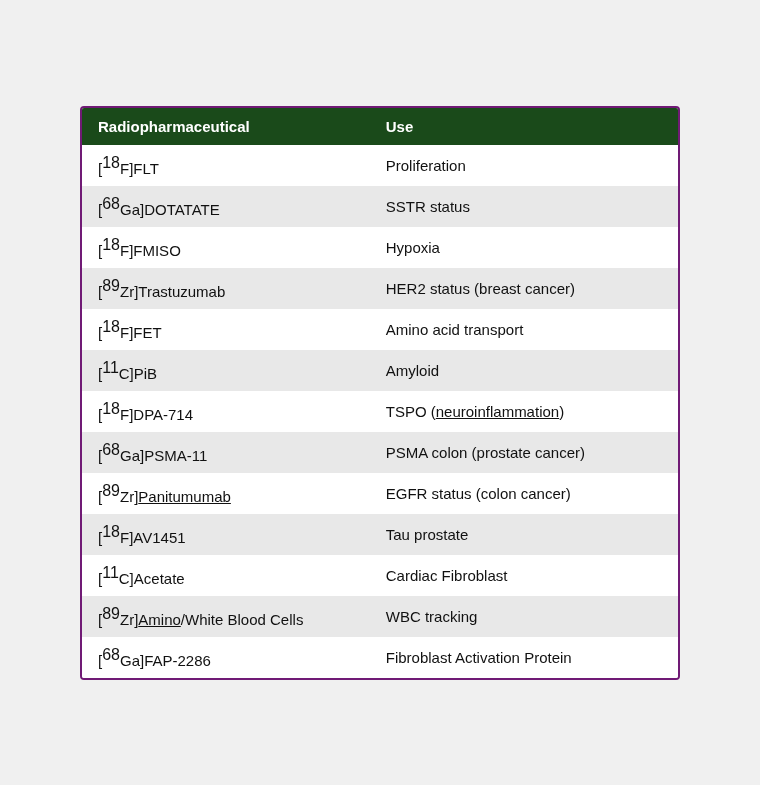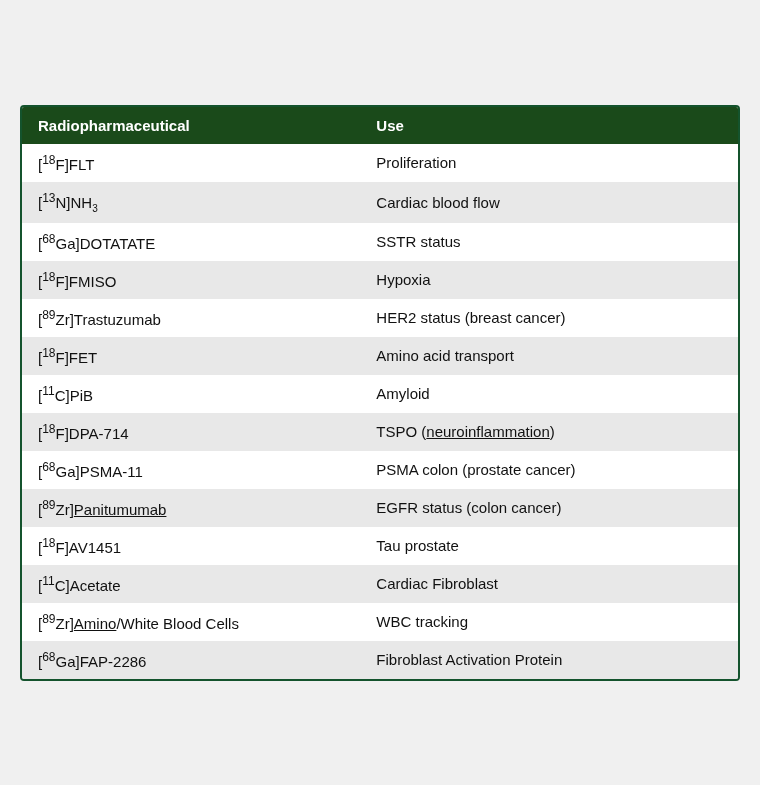--- a/index.html
+++ b/index.html
@@ -12,22 +12,22 @@
       background: #f0f0f0;
       display: flex;
       justify-content: center;
       align-items: center;
       min-height: 785px;
       font-family: Arial, sans-serif;
       font-size: 15px;
     }
 
     .table-container {
-      width: 720px;
-      border: 2px solid #14532d;
+      width: 600px;
+      border: 2px solid #701a75;
       border-radius: 4px;
       overflow: hidden;
     }
 
     table {
       width: 100%;
       border-collapse: collapse;
     }
 
     thead tr {
@@ -59,21 +59,21 @@
 
     .col-radio {
       width: 340px;
     }
 
     .col-use {
       width: 380px;
     }
 
     sup {
-      font-size: 12px;
+      font-size: 16px;
     }
 
     sub {
       font-size: 10px;
     }
 
     .underline {
       text-decoration: underline;
     }
   </style>
@@ -85,24 +85,20 @@
     <thead>
       <tr>
         <th class="col-radio">Radiopharmaceutical</th>
         <th class="col-use">Use</th>
       </tr>
     </thead>
     <tbody id="table-body">
     <tr>
           <td class="col-radio">[<sup>18</sup>F]FLT</td>
           <td class="col-use">Proliferation</td>
-        </tr>
-        <tr>
-          <td class="col-radio">[<sup>13</sup>N]NH<sub>3</sub></td>
-          <td class="col-use">Cardiac blood flow</td>
         </tr>
         <tr>
           <td class="col-radio">[<sup>68</sup>Ga]DOTATATE</td>
           <td class="col-use">SSTR status</td>
         </tr>
         <tr>
           <td class="col-radio">[<sup>18</sup>F]FMISO</td>
           <td class="col-use">Hypoxia</td>
         </tr>
         <tr>

